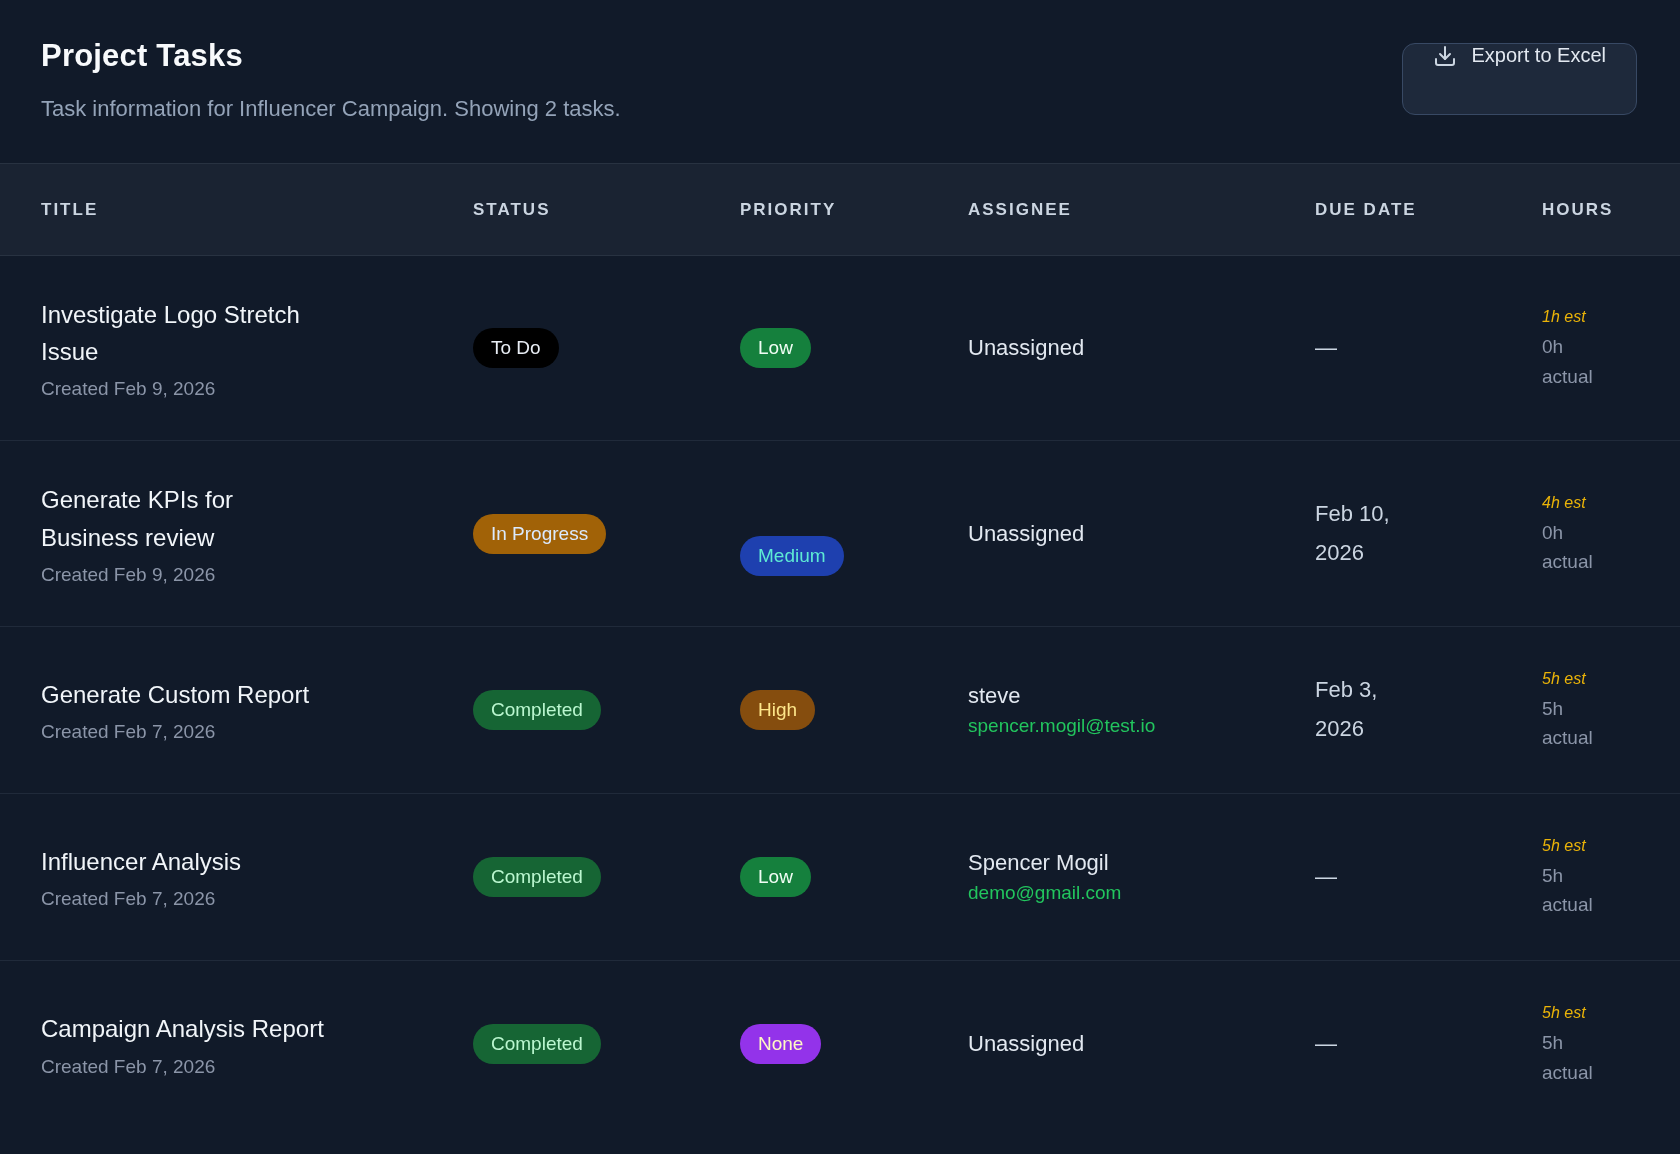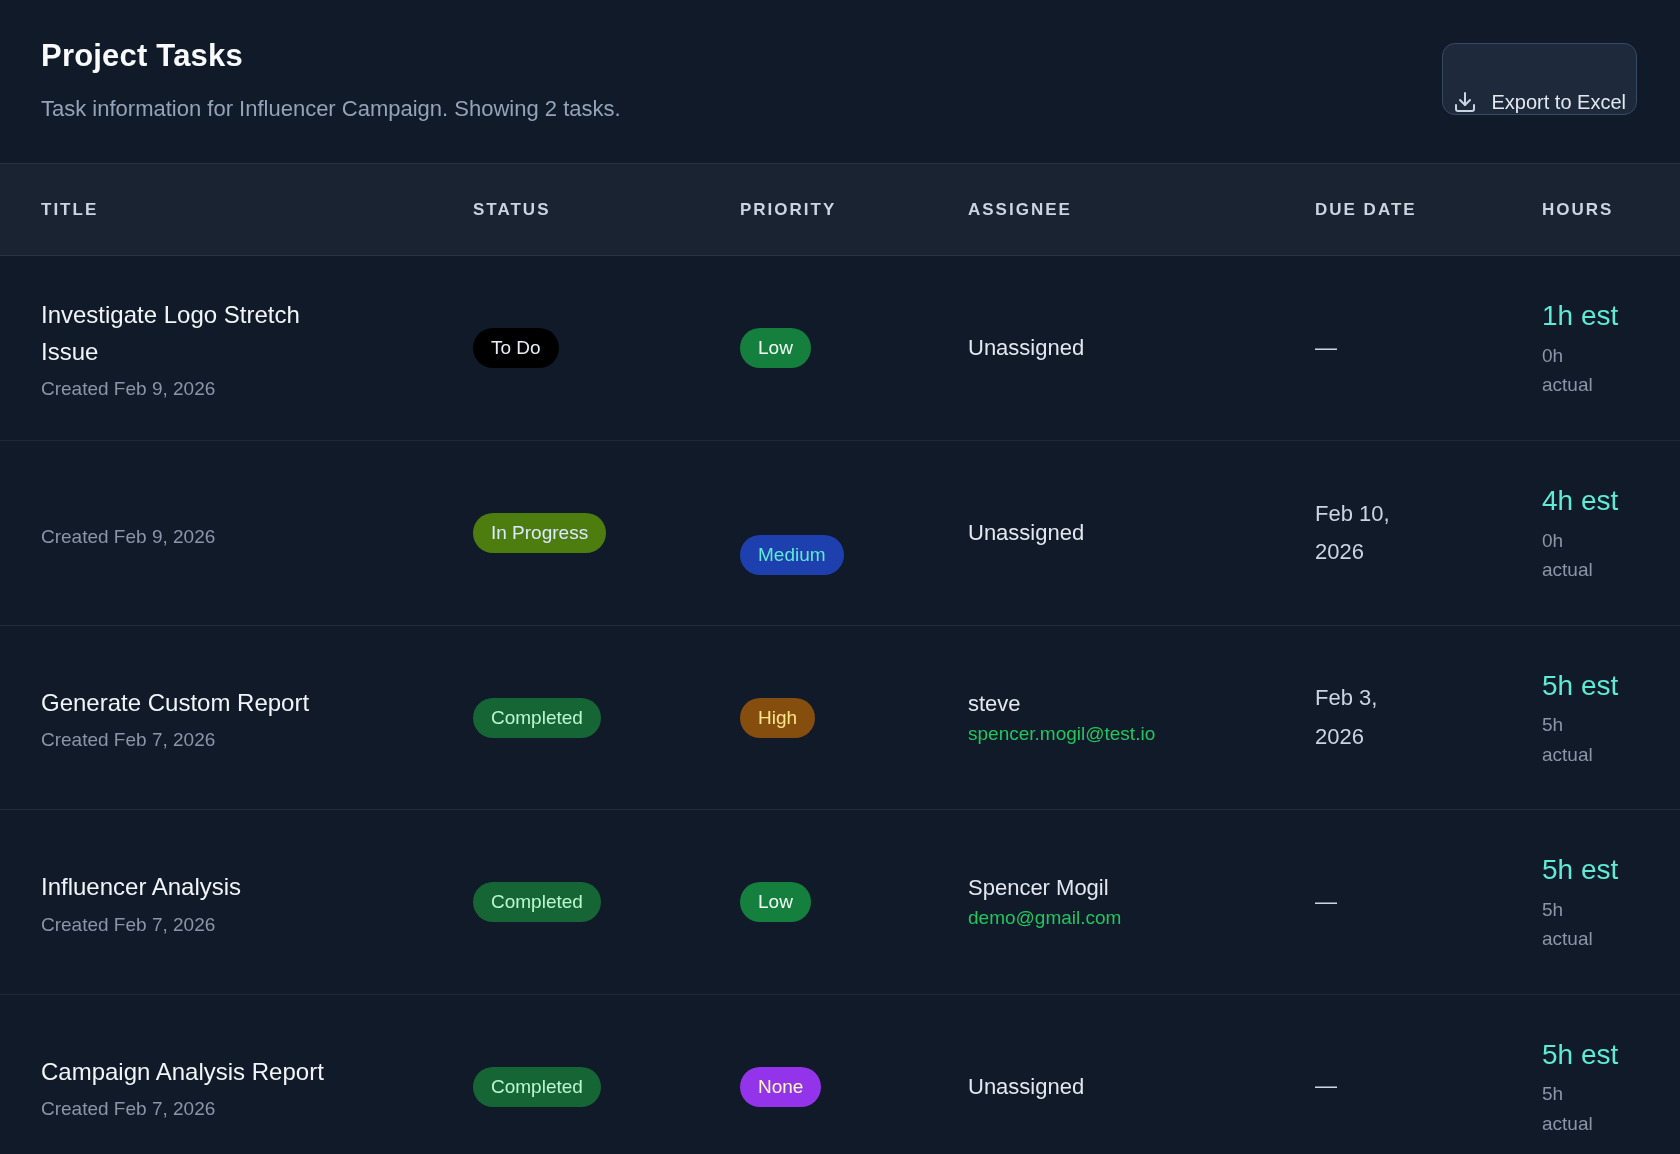--- a/index.html
+++ b/index.html
@@ -17,22 +17,22 @@
     padding: 38px 43px 0 41px;
   }
   .page-title {
     font-size: 31px; font-weight: 700; color: #f8fafc; letter-spacing: .2px;
   }
   .page-subtitle {
     margin-top: 22px; font-size: 22px; color: #94a3b8;
   }
   .export-btn {
     position: absolute; top: 43px; right: 43px;
-    display: inline-flex; align-items: flex-end; gap: 14px;
-    height: 72px; padding: 0 10px;
+    display: inline-flex; align-items: flex-start; gap: 14px;
+    height: 72px; padding: 0 30px;
     background: #1e293b;
     border: 1px solid #384964;
     border-radius: 13px;
     color: #e2e8f0; font-size: 20px; font-weight: 500;
     cursor: pointer;
   }
   .export-btn svg { display: block; color: #cbd5e1; }
 
   
   .grid {
@@ -76,21 +76,21 @@
 
   .assignee-name { font-size: 22px; color: #e2e8f0; }
   .assignee-email { font-size: 19px; color: #22c55e; margin-top: 6px; }
   .assignee-email:empty { display: none; }
 
   .cell-due {
     max-width: 115px;
     font-size: 22px; color: #cbd5e1; line-height: 1.75;
   }
 
-  .hours-est { font-size: 28px; font-weight: 500; color: #5eead4; line-height: 1.45; }
+  .hours-est { font-size: 16px; font-weight: 500; color: #eab308; line-height: 1.45; font-style: italic; }
   .hours-actual {
     max-width: 72px;
     margin-top: 4px;
     font-size: 19px; color: #8b95a8; line-height: 1.55;
   }
 </style>
 </head>
 <body>
 
 <div class="page-header">
@@ -136,24 +136,25 @@
     </div>
     <div class="cell-due">—</div>
     <div>
       <div class="hours-est">1h est</div>
       <div class="hours-actual">0h actual</div>
     </div>
   </div>
 
   <div class="grid row">
     <div class="cell-title">
+      <div class="task-title">Generate KPIs for Business review</div>
       <div class="task-created">Created Feb 9, 2026</div>
     </div>
     <div>
-      <span class="badge" style="background: #4d7c0f; color: rgb(219, 234, 254);">In Progress</span>
+      <span class="badge" style="background: #a16207; color: rgb(219, 234, 254);">In Progress</span>
     </div>
     <div>
       <span class="badge" style="background: rgb(30, 64, 175); color: #5eead4; margin-top: 44px;">Medium</span>
     </div>
     <div>
       <div class="assignee-name">Unassigned</div>
 
     </div>
     <div class="cell-due">Feb 10, 2026</div>
     <div>

